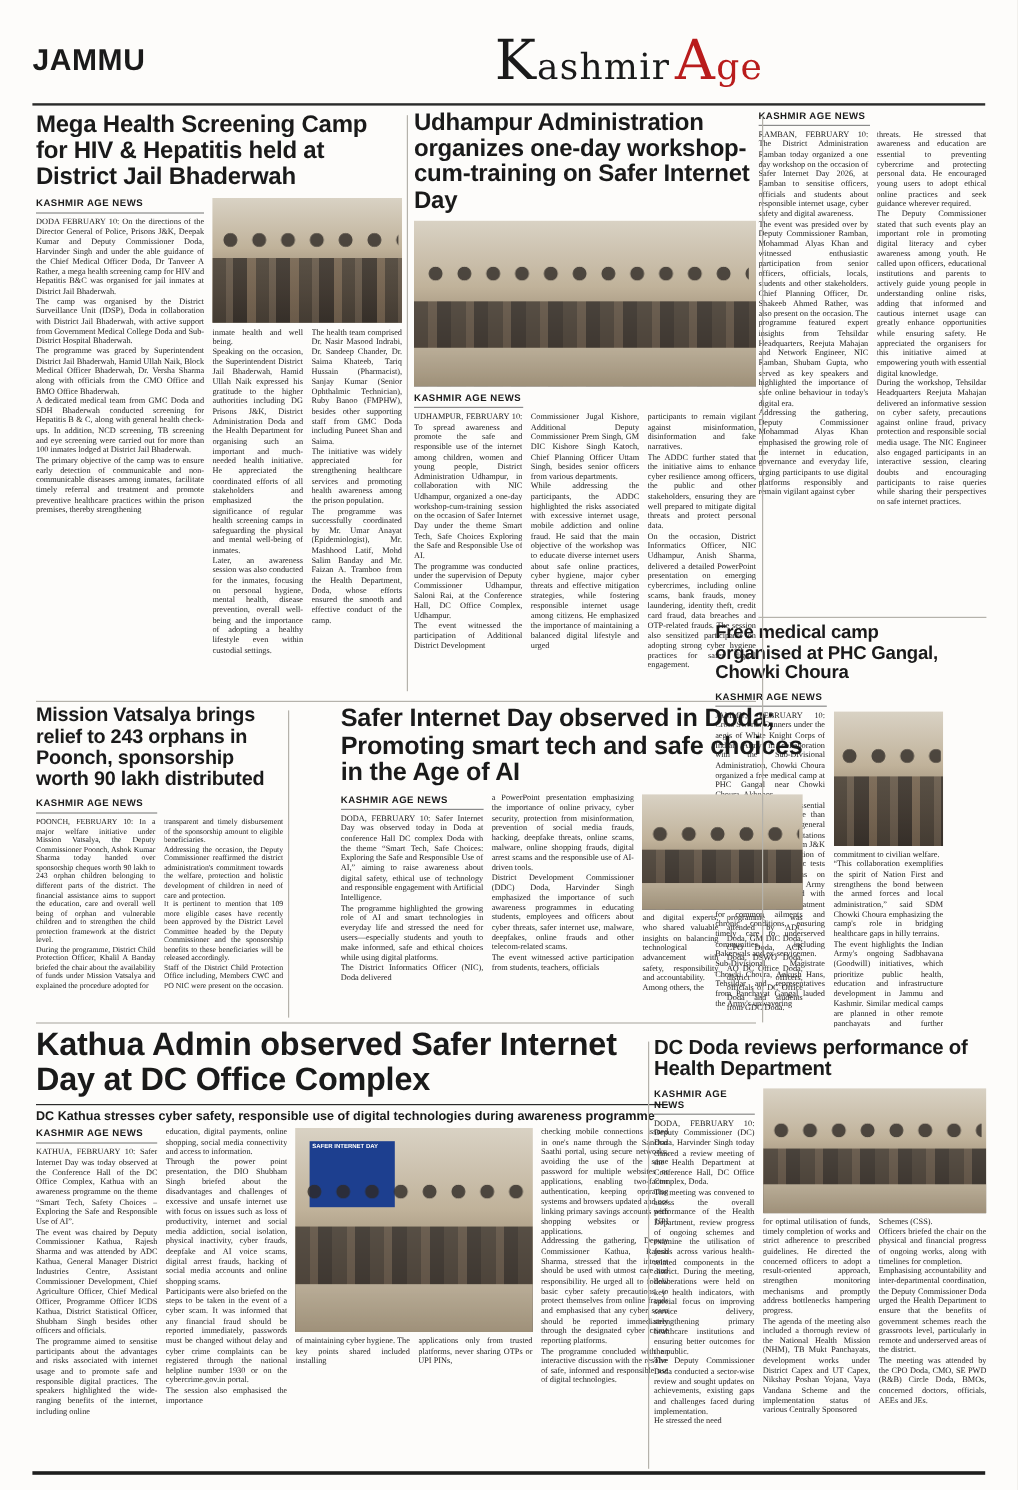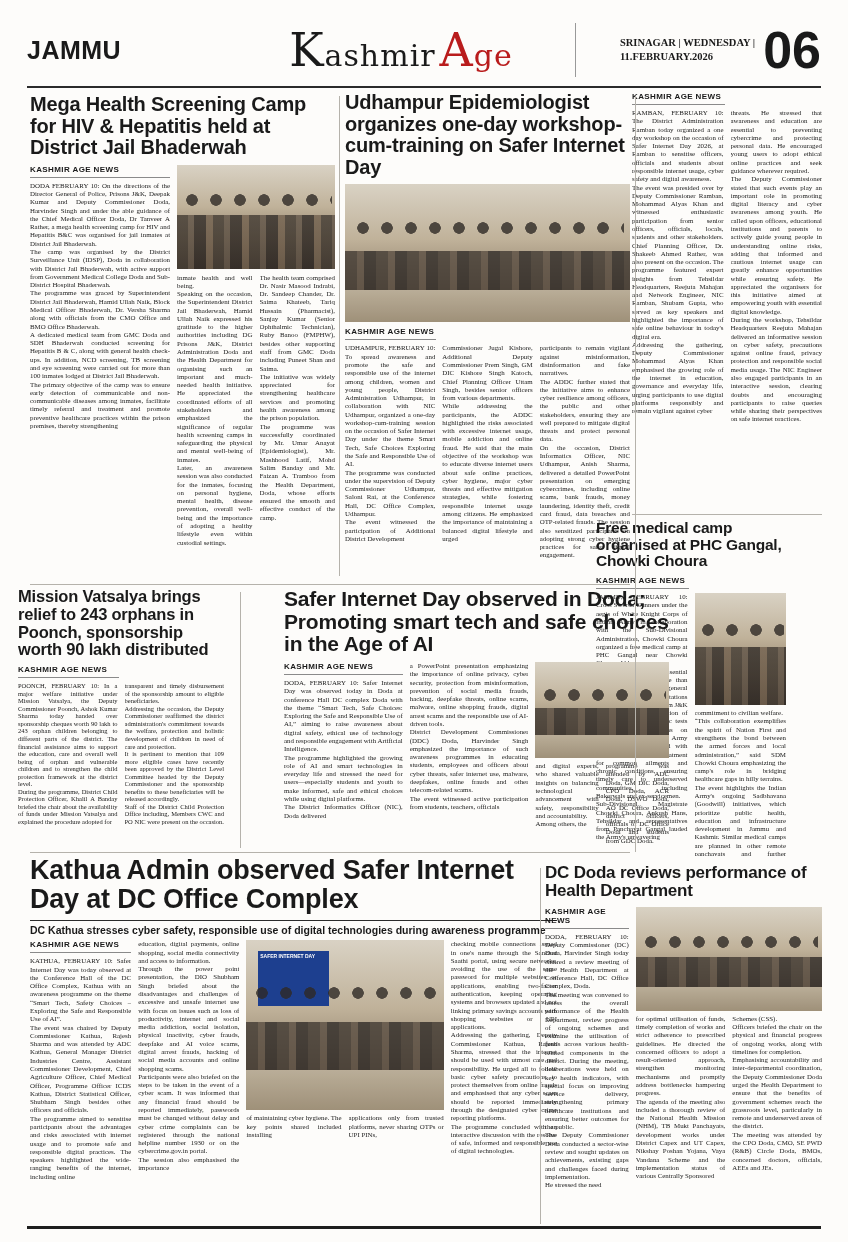--- a/index.html
+++ b/index.html
@@ -54,27 +54,20 @@
 </head>
 <body>
 
 <div class="sheet">
 
   <div class="hdr">
     <div class="hdr-section">JAMMU</div>
     <div class="masthead">
       <span class="mast-black">Kashmir</span><span class="mast-red">Age</span>
     </div>
-    <div class="hdr-right">
-      <div class="dateline">
-        <div>SRINAGAR | WEDNESDAY |</div>
-        <div>11.FEBRUARY.2026</div>
-      </div>
-      <div class="pageno">06</div>
-    </div>
   </div>
 
   <div class="art" style="left:30px;top:94px;width:305px;height:486px;">
     <h2 class="hl" style="font-size:20px;">Mega Health Screening Camp for HIV &amp; Hepatitis held at District Jail Bhaderwah</h2>
     <div class="cols" style="height:382px;">
       <div style="width:47%;">
         <div class="byline">KASHMIR AGE NEWS</div>
         <div class="bodytxt" style="height:364px;">DODA FEBRUARY 10: On the directions of the Director General of Police, Prisons J&amp;K, Deepak Kumar and Deputy Commissioner Doda, Harvinder Singh and under the able guidance of the Chief Medical Officer Doda, Dr Tanveer A Rather, a mega health screening camp for HIV and Hepatitis B&amp;C was organised for jail inmates at District Jail Bhaderwah.
 The camp was organised by the District Surveillance Unit (IDSP), Doda in collaboration with District Jail Bhaderwah, with active support from Government Medical College Doda and Sub-District Hospital Bhaderwah.
 The programme was graced by Superintendent District Jail Bhaderwah, Hamid Ullah Naik, Block Medical Officer Bhaderwah, Dr. Versha Sharma along with officials from the CMO Office and BMO Office Bhaderwah.
@@ -89,21 +82,21 @@
 Later, an awareness session was also conducted for the inmates, focusing on personal hygiene, mental health, disease prevention, overall well-being and the importance of adopting a healthy lifestyle even within custodial settings.</div>
           <div class="bodytxt" style="width:50%;">The health team comprised Dr. Nasir Masood Indrabi, Dr. Sandeep Chander, Dr. Saima Khateeb, Tariq Hussain (Pharmacist), Sanjay Kumar (Senior Ophthalmic Technician), Ruby Banoo (FMPHW), besides other supporting staff from GMC Doda including Puneet Shan and Saima.
 The initiative was widely appreciated for strengthening healthcare services and promoting health awareness among the prison population.
 The programme was successfully coordinated by Mr. Umar Anayat (Epidemiologist), Mr. Mashhood Latif, Mohd Salim Banday and Mr. Faizan A. Tramboo from the Health Department, Doda, whose efforts ensured the smooth and effective conduct of the camp.</div>
         </div>
       </div>
     </div>
   </div>
 
   <div class="art" style="left:345px;top:92px;width:285px;height:490px;">
-    <h2 class="hl" style="font-size:20px;">Udhampur Epidemiologist organizes one-day workshop-cum-training on Safer Internet Day</h2>
+    <h2 class="hl" style="font-size:20px;">Udhampur Administration organizes one-day workshop-cum-training on Safer Internet Day</h2>
     <div class="photo photo--table" style="height:138px;margin-bottom:5px;"></div>
     <div class="byline" style="width:32%;">KASHMIR AGE NEWS</div>
     <div class="cols" style="height:235px;">
       <div class="bodytxt" style="width:33%;">UDHAMPUR, FEBRUARY 10: To spread awareness and promote the safe and responsible use of the internet among children, women and young people, District Administration Udhampur, in collaboration with NIC Udhampur, organized a one-day workshop-cum-training session on the occasion of Safer Internet Day under the theme Smart Tech, Safe Choices Exploring the Safe and Responsible Use of AI.
 The programme was conducted under the supervision of Deputy Commissioner Udhampur, Saloni Rai, at the Conference Hall, DC Office Complex, Udhampur.
 The event witnessed the participation of Additional District Development</div>
       <div class="bodytxt" style="width:33%;">Commissioner Jugal Kishore, Additional Deputy Commissioner Prem Singh, GM DIC Kishore Singh Katoch, Chief Planning Officer Uttam Singh, besides senior officers from various departments.
 While addressing the participants, the ADDC highlighted the risks associated with excessive internet usage, mobile addiction and online fraud. He said that the main objective of the workshop was to educate diverse internet users about safe online practices, cyber hygiene, major cyber threats and effective mitigation strategies, while fostering responsible internet usage among citizens. He emphasized the importance of maintaining a balanced digital lifestyle and urged</div>
       <div class="bodytxt" style="width:33%;">participants to remain vigilant against misinformation, disinformation and fake narratives.
 The ADDC further stated that the initiative aims to enhance cyber resilience among officers, the public and other stakeholders, ensuring they are well prepared to mitigate digital threats and protect personal data.
@@ -132,21 +125,21 @@
 Sub-Divisional Magistrate Chowki Choura, Ankush Hans, Tehsildar and representatives from Panchayat Gangal lauded the Army's unwavering</div>
       <div style="width:50%;display:flex;flex-direction:column;gap:4px;">
         <div class="photo" style="height:112px;"></div>
         <div class="bodytxt" style="flex:1;">commitment to civilian welfare.
 “This collaboration exemplifies the spirit of Nation First and strengthens the bond between the armed forces and local administration,” said SDM Chowki Choura emphasizing the camp's role in bridging healthcare gaps in hilly terrains.
 The event highlights the Indian Army's ongoing Sadbhavana (Goodwill) initiatives, which prioritize public health, education and infrastructure development in Jammu and Kashmir. Similar medical camps are planned in other remote panchayats and further strengthen Army-civilian cooperation.</div>
       </div>
     </div>
   </div>
 
-  <div class="art" style="left:18px;top:588px;width:206px;height:266px;">
+  <div class="art" style="left:30px;top:588px;width:206px;height:266px;">
     <h2 class="hl" style="font-size:16.5px;">Mission Vatsalya brings relief to 243 orphans in Poonch, sponsorship worth 90 lakh distributed</h2>
     <div class="byline" style="width:49%;">KASHMIR AGE NEWS</div>
     <div class="cols" style="height:172px;">
       <div class="bodytxt" style="width:50%;font-size:6.5px;line-height:1.16;">POONCH, FEBRUARY 10: In a major welfare initiative under Mission Vatsalya, the Deputy Commissioner Poonch, Ashok Kumar Sharma today handed over sponsorship cheques worth 90 lakh to 243 orphan children belonging to different parts of the district. The financial assistance aims to support the education, care and overall well being of orphan and vulnerable children and to strengthen the child protection framework at the district level.
 During the programme, District Child Protection Officer, Khalil A Banday briefed the chair about the availability of funds under Mission Vatsalya and explained the procedure adopted for</div>
       <div class="bodytxt" style="width:50%;font-size:6.5px;line-height:1.16;">transparent and timely disbursement of the sponsorship amount to eligible beneficiaries.
 Addressing the occasion, the Deputy Commissioner reaffirmed the district administration's commitment towards the welfare, protection and holistic development of children in need of care and protection.
 It is pertinent to mention that 109 more eligible cases have recently been approved by the District Level Committee headed by the Deputy Commissioner and the sponsorship benefits to these beneficiaries will be released accordingly.
 Staff of the District Child Protection Office including, Members CWC and PO NIC were present on the occasion.</div>
     </div>

